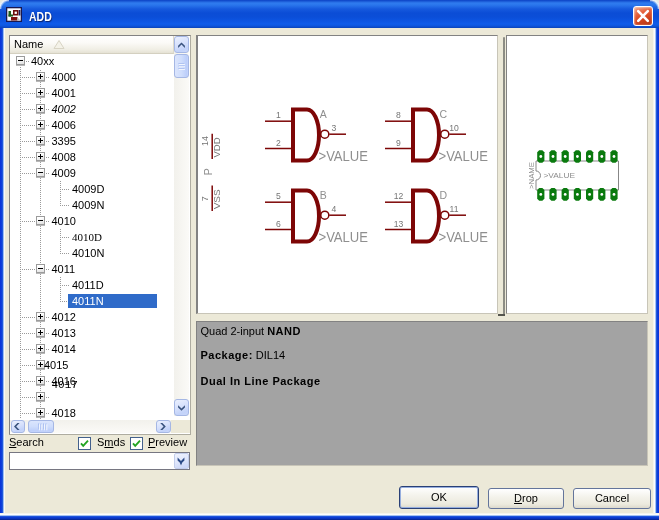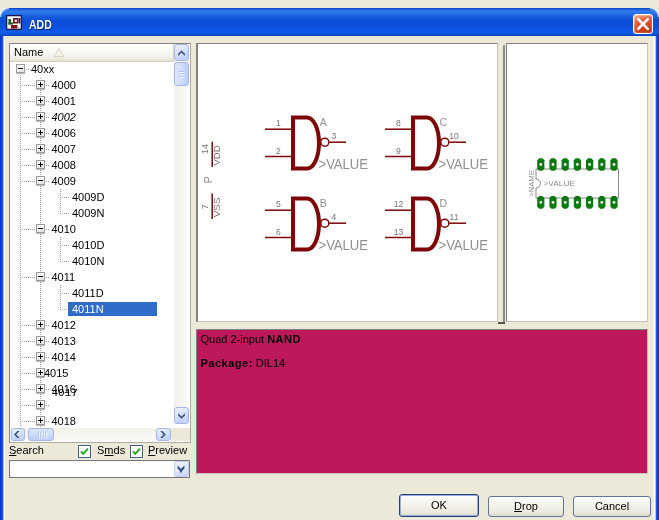--- a/index.html
+++ b/index.html
@@ -1,18 +1,18 @@
 <!DOCTYPE html>
 <html><head>
 <meta charset="utf-8">
 <style>
 * { margin:0; padding:0; box-sizing:border-box; -webkit-font-smoothing:antialiased; }
 html,body { width:659px; height:520px; overflow:hidden; }
 body { font-family:"Liberation Sans", sans-serif; background:#ece9d8; }
-#win { position:relative; width:659px; height:440px;margin-top:8px; }
+#win { position:relative; width:659px; height:440px; }
 .abs { position:absolute; }
 
 
 #titlebar { left:0; top:0; width:659px; height:28px;
   border-radius:8px 8px 0 0;
   background:linear-gradient(180deg,#0b41c4 0px,#2f7bee 3px,#2a76ec 5px,#1659dd 9px,#0b4dd6 13px,#0b4ed8 17px,#0d55e2 21px,#0f5ce9 24px,#0e55dd 26px,#0a44b8 28px);
 }
 #brdL { left:0; top:28px; width:5px; height:487px;
   background:linear-gradient(90deg,#0831d9 0,#0f43d8 2px,#2e6ae0 3px,#9ebdf0 3.5px,#fdfdfd 4.2px,#f3f1e4 5px); }
 #brdR { left:653px; top:28px; width:6px; height:487px;
@@ -73,21 +73,21 @@
 
 
 #schpanel { left:196px; top:35px; width:302px; height:279px; background:#fff;
   border-top:1px solid #828282; border-left:2px solid #828282;
   border-right:1px solid #c8c5b8; border-bottom:1px solid #c8c5b8; }
 #splitter { left:503px; top:37px; width:2px; height:278px; background:#8d8d85; border-radius:2px 2px 0 0; }
 #splitfoot { left:498px; top:314px; width:7px; height:2px; background:#55554e; }
 #pkgpanel { left:506px; top:35px; width:142px; height:279px; background:#fff;
   border-top:1px solid #828282; border-left:1px solid #828282;
   border-right:1px solid #c8c5b8; border-bottom:1px solid #c8c5b8; }
-#descpanel { left:196px; top:321px; width:452px; height:145px; background:#be185d;
+#descpanel { left:196px; top:321px; width:452px; height:145px; background:#a3a3a3;
   border-top:1px solid #828282; border-left:1px solid #828282;
   border-right:1px solid #c8c5b8; border-bottom:1px solid #c8c5b8;
   font-size:11px; color:#000; }
 #descpanel p { position:absolute; left:3.5px; white-space:nowrap; }
 #descpanel b { letter-spacing:0.5px; }
 
 
 .btn { position:absolute; top:487.5px; height:21px; border-radius:3px;
   font-size:11px; color:#000; text-align:center; line-height:19px;
   background:linear-gradient(180deg,#ffffff 0%,#f4f3ec 40%,#eceade 80%,#dcd9cc 100%);
@@ -188,39 +188,39 @@
 <div class="pmbox plus" style="left:26px;top:50px;"></div>
 <div class="doth" style="left:36px;top:55px;width:4px;"></div>
 <div class="trow" style="left:41.5px;top:48px;height:14px;line-height:14px;font-style:italic;">4002</div>
 <div class="doth" style="left:12px;top:71px;width:13px;"></div>
 <div class="pmbox plus" style="left:26px;top:66px;"></div>
 <div class="doth" style="left:36px;top:71px;width:4px;"></div>
 <div class="trow" style="left:41.5px;top:64px;height:14px;line-height:14px;">4006</div>
 <div class="doth" style="left:12px;top:87px;width:13px;"></div>
 <div class="pmbox plus" style="left:26px;top:82px;"></div>
 <div class="doth" style="left:36px;top:87px;width:4px;"></div>
-<div class="trow" style="left:41.5px;top:80px;height:14px;line-height:14px;">4007</div>
+<div class="trow" style="left:41.5px;top:80px;height:14px;line-height:14px;">3395</div>
 <div class="doth" style="left:12px;top:103px;width:13px;"></div>
 <div class="pmbox plus" style="left:26px;top:98px;"></div>
 <div class="doth" style="left:36px;top:103px;width:4px;"></div>
 <div class="trow" style="left:41.5px;top:96px;height:14px;line-height:14px;">4008</div>
 <div class="doth" style="left:12px;top:119px;width:13px;"></div>
 <div class="pmbox minus" style="left:26px;top:114px;"></div>
 <div class="doth" style="left:36px;top:119px;width:4px;"></div>
 <div class="trow" style="left:41.5px;top:112px;height:14px;line-height:14px;">4009</div>
 <div class="doth" style="left:50px;top:135px;width:9px;"></div>
 <div class="trow" style="left:62px;top:128px;height:14px;line-height:14px;">4009D</div>
 <div class="doth" style="left:50px;top:151px;width:9px;"></div>
 <div class="trow" style="left:62px;top:144px;height:14px;line-height:14px;">4009N</div>
 <div class="doth" style="left:12px;top:167px;width:13px;"></div>
 <div class="pmbox minus" style="left:26px;top:162px;"></div>
 <div class="doth" style="left:36px;top:167px;width:4px;"></div>
 <div class="trow" style="left:41.5px;top:160px;height:14px;line-height:14px;">4010</div>
 <div class="doth" style="left:50px;top:183px;width:9px;"></div>
-<div class="trow" style="left:62px;top:176px;height:14px;line-height:14px;">4010D</div>
+<div class="trow" style="left:62px;top:176px;height:14px;line-height:14px;font-family:Liberation Serif, serif;">4010D</div>
 <div class="doth" style="left:50px;top:199px;width:9px;"></div>
 <div class="trow" style="left:62px;top:192px;height:14px;line-height:14px;">4010N</div>
 <div class="doth" style="left:12px;top:215px;width:13px;"></div>
 <div class="pmbox minus" style="left:26px;top:210px;"></div>
 <div class="doth" style="left:36px;top:215px;width:4px;"></div>
 <div class="trow" style="left:41.5px;top:208px;height:14px;line-height:14px;">4011</div>
 <div class="doth" style="left:50px;top:231px;width:9px;"></div>
 <div class="trow" style="left:62px;top:224px;height:14px;line-height:14px;">4011D</div>
 <div class="doth" style="left:50px;top:247px;width:9px;"></div>
 <div class="trow sel" style="left:58px;top:240px;width:89px;height:14px;line-height:14px;padding-left:4px;">4011N</div>
@@ -362,18 +362,19 @@
 <circle cx="94.8" cy="158.4" r="1.4" fill="#fff"></circle>
 <polygon points="103.4,154.1 105.4,152.1 108.6,152.1 110.6,154.1 110.6,162.7 108.6,164.7 105.4,164.7 103.4,162.7" fill="#0a7a0e"></polygon>
 <circle cx="107.0" cy="158.4" r="1.4" fill="#fff"></circle>
 <text x="25.7" y="139.5" font-size="6.8" fill="#8c8c8c" text-anchor="middle" transform="rotate(-90 25.7 139.5)" dominant-baseline="middle" textLength="27" lengthAdjust="spacingAndGlyphs">&gt;NAME</text>
 <text x="36.5" y="142.2" font-size="6.8" fill="#8c8c8c" textLength="31.5" lengthAdjust="spacingAndGlyphs">&gt;VALUE</text>
 </svg>
 </div>
   <div class="abs" id="descpanel">
     <p style="top:3.4px;">Quad 2-input <b>NAND</b></p>
     <p style="top:26.7px;"><b>Package:</b> DIL14</p>
+    <p style="top:52.7px;"><b>Dual In Line Package</b></p>
   </div>
 
   <div class="btn" id="btn-ok">OK</div>
   <div class="btn" id="btn-drop"><u>D</u>rop</div>
   <div class="btn" id="btn-cancel">Cancel</div>
 </div>
 
 </body></html>

